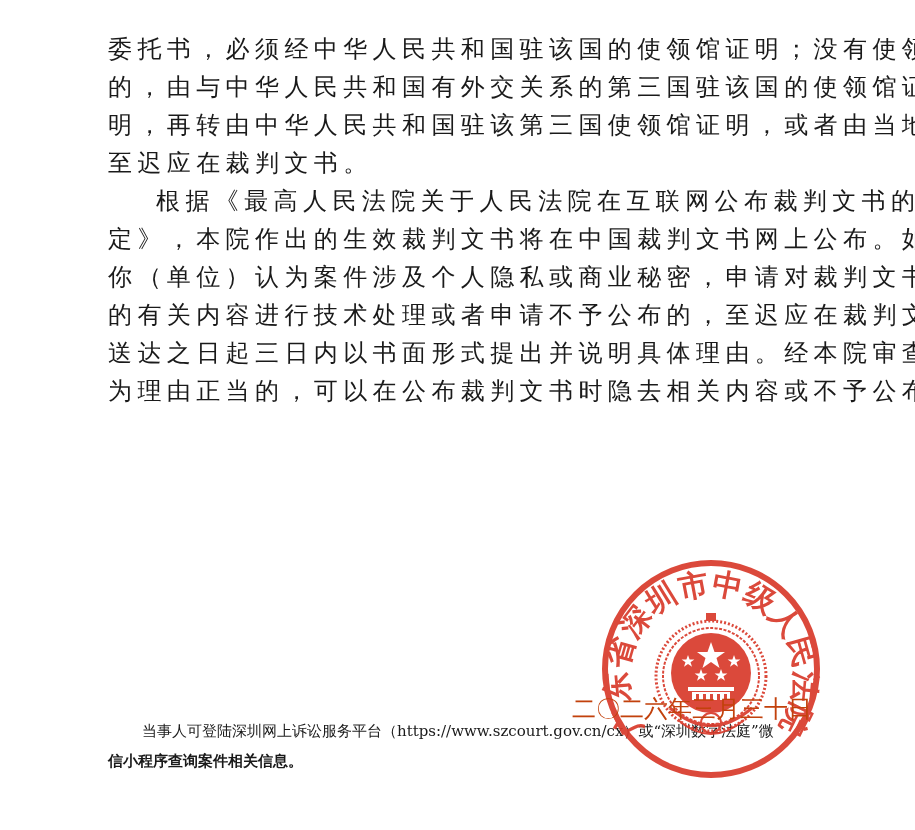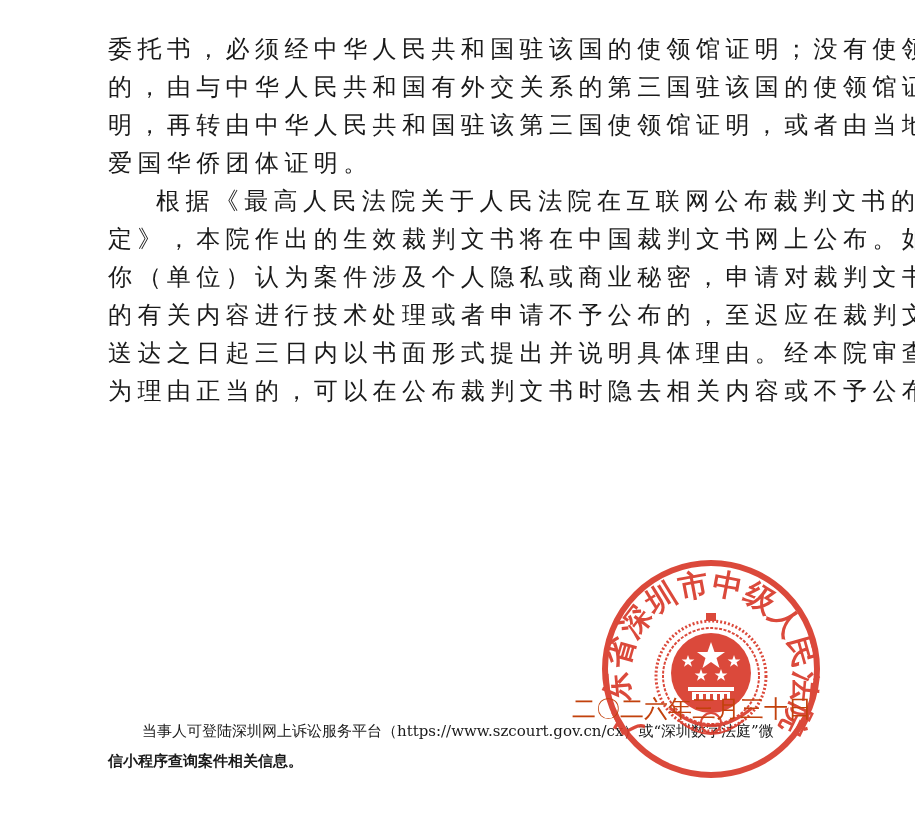--- a/index.html
+++ b/index.html
@@ -67,21 +67,21 @@
   </style>
 </head>
 <body>
 
 <div class="page">
 
   <div class="para p1">
     <span class="line">委托书，必须经中华人民共和国驻该国的使领馆证明；没有使领馆</span>
     <span class="line">的，由与中华人民共和国有外交关系的第三国驻该国的使领馆证</span>
     <span class="line">明，再转由中华人民共和国驻该第三国使领馆证明，或者由当地的</span>
-    <span class="line">爱国华侨团体证明。</span>
+    <span class="line">至迟应在裁判文书。</span>
   </div>
 
   <div class="para p2">
     <span class="line" style="padding-left:48px">根据《最高人民法院关于人民法院在互联网公布裁判文书的规</span>
     <span class="line">定》，本院作出的生效裁判文书将在中国裁判文书网上公布。如果</span>
     <span class="line">你（单位）认为案件涉及个人隐私或商业秘密，申请对裁判文书中</span>
     <span class="line">的有关内容进行技术处理或者申请不予公布的，至迟应在裁判文书</span>
     <span class="line">送达之日起三日内以书面形式提出并说明具体理由。经本院审查认</span>
     <span class="line">为理由正当的，可以在公布裁判文书时隐去相关内容或不予公布。</span>
   </div>

